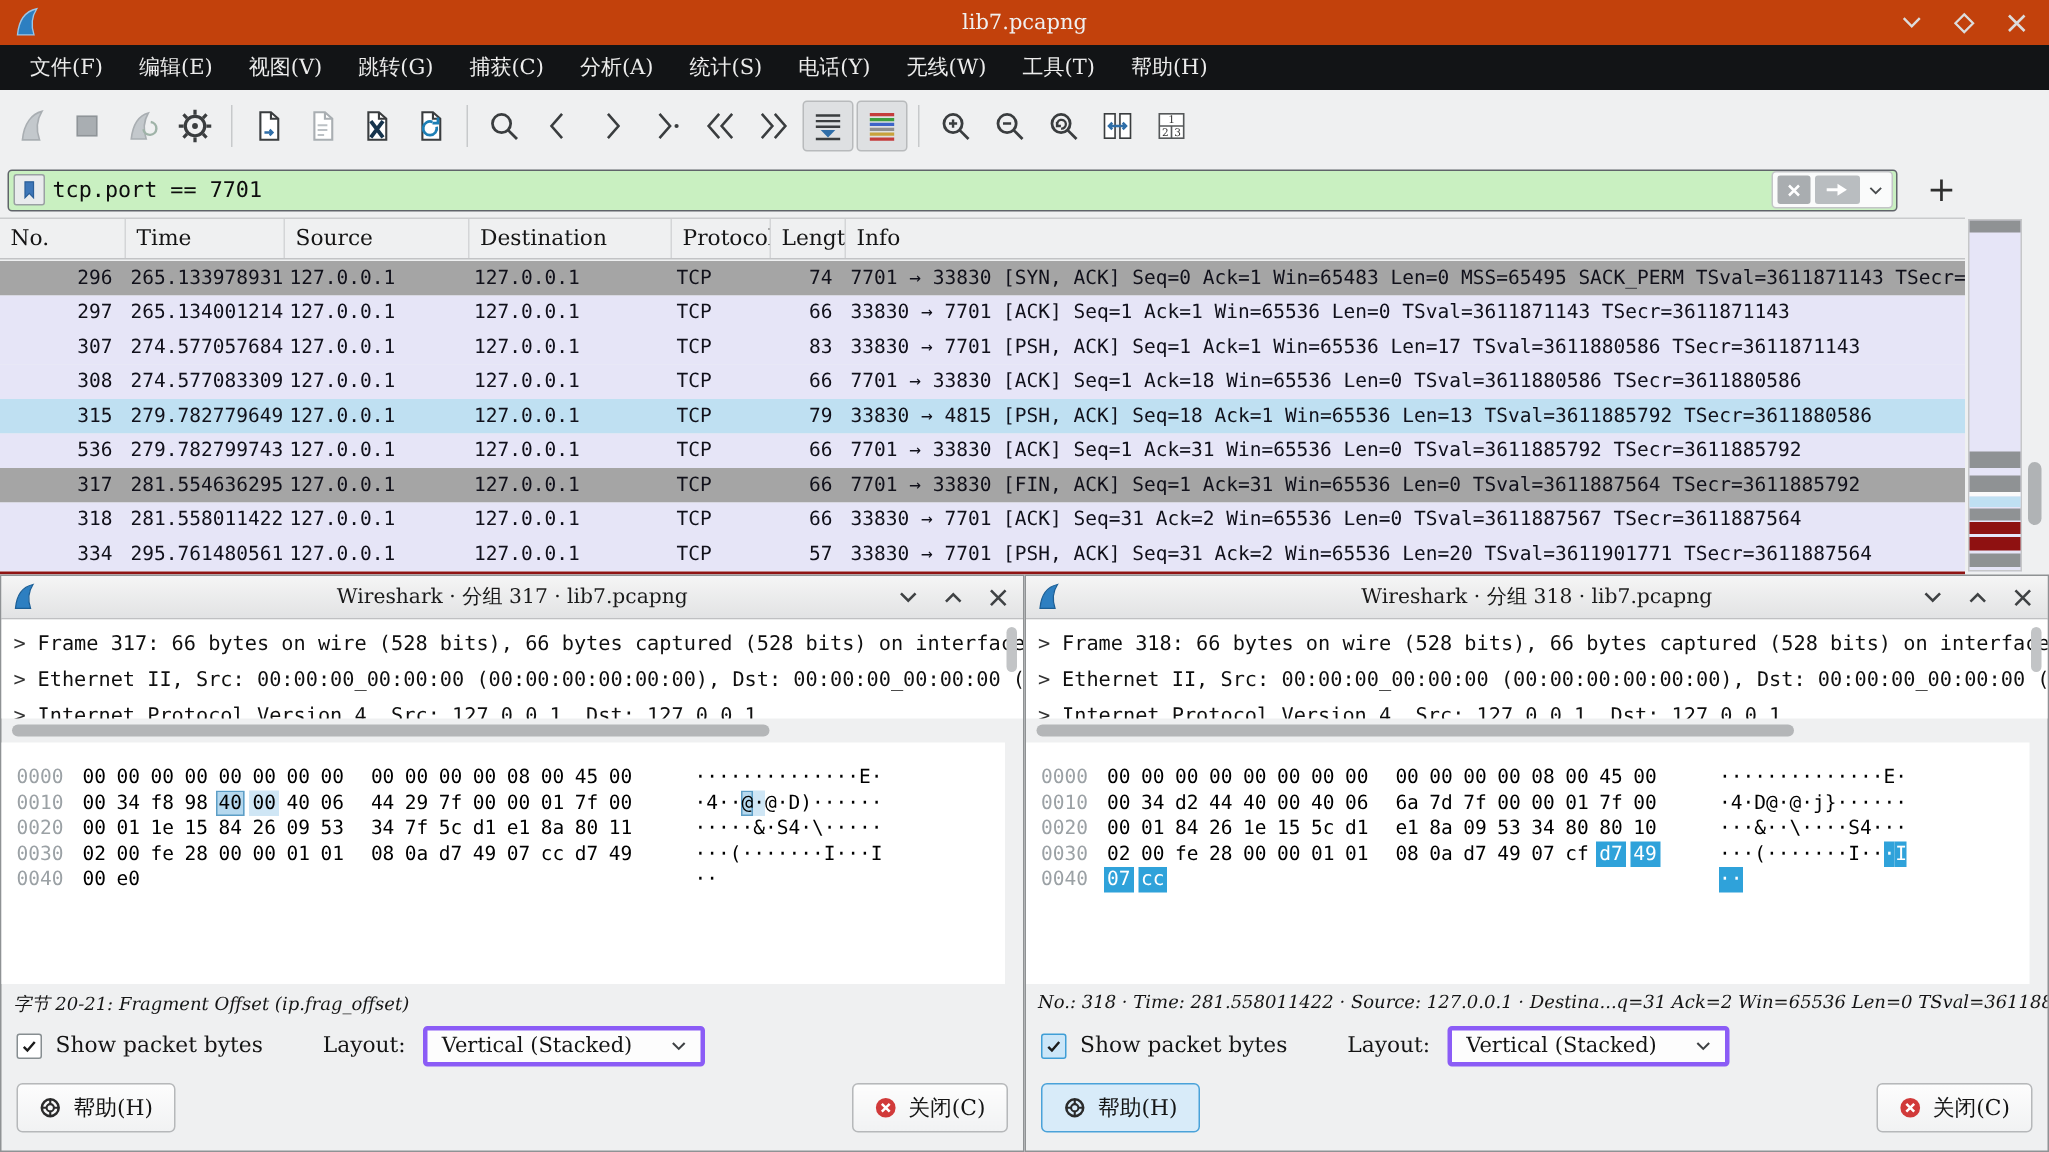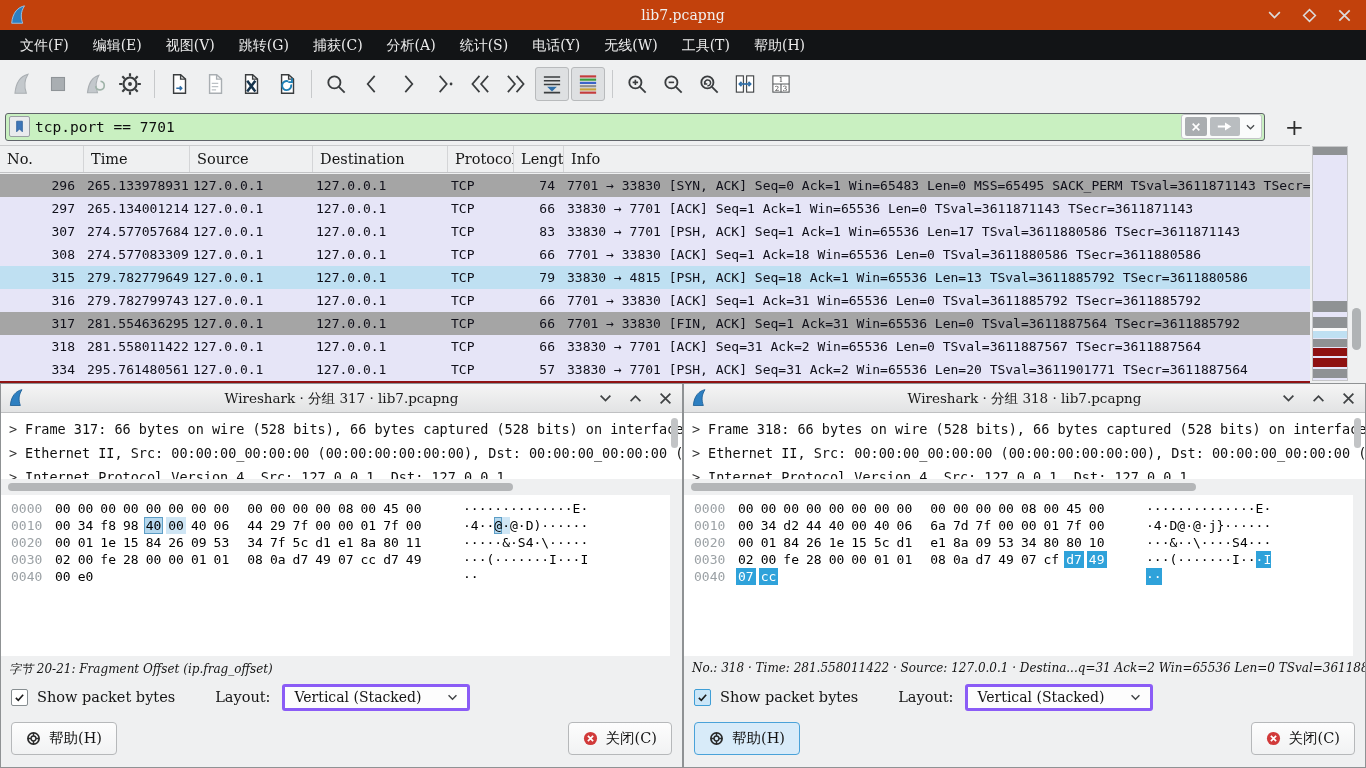--- a/index.html
+++ b/index.html
@@ -61,21 +61,21 @@
   .dlogo svg{width:20px;height:20px;}
   .dtt{position:absolute;left:0;right:0;top:0;height:29px;line-height:29px;text-align:center;font-size:13.5px;color:#191919;white-space:nowrap;overflow:hidden;}
   .dwcs{position:absolute;right:10px;top:0;height:29px;display:flex;align-items:center;gap:17px;}
   .dwc{width:13px;height:13px;display:flex;align-items:center;justify-content:center;}
   .dtree{position:absolute;left:0;top:29px;right:0;height:66px;background:#fff;overflow:hidden;font-family:"DejaVu Sans Mono","Liberation Mono",monospace;font-size:13.5px;color:#101010;padding-top:4px;}
   .trow{height:24px;line-height:24px;white-space:nowrap;overflow:hidden;padding-left:8px;}
   .texp{display:inline-block;width:16px;color:#333;}
   .tvs{position:absolute;right:4px;top:34px;width:7px;height:30px;background:#c2c4c6;border-radius:3.5px;}
   .dhs{position:absolute;left:0;top:95px;right:0;height:16px;}
   .dhsh{position:absolute;left:7px;top:4px;width:505px;height:8px;background:#b4b6b8;border-radius:4px;}
-  .dhex{position:absolute;left:0;top:111px;right:12px;height:161px;background:#fff;padding-top:5px;font-family:"DejaVu Sans Mono","Liberation Mono",monospace;font-size:13px;}
+  .dhex{position:absolute;left:0;top:111px;right:12px;height:161px;background:#fff;padding-top:15px;font-family:"DejaVu Sans Mono","Liberation Mono",monospace;font-size:13px;}
   .hxrow{position:relative;height:17px;line-height:17px;white-space:nowrap;padding-left:10px;}
   .hxoff{display:inline-block;width:42px;color:#9ba1a5;}
   .hxb{display:inline-block;padding:0 2px;margin-right:3px;}
   .hxb.g8{margin-right:14px;}
   .hxascii{position:absolute;left:462px;top:0;}
   .axc{display:inline-block;}
   .hl-box{background:#b5d8ee;box-shadow:inset 0 0 0 1px #5d9ec6;}
   .hl-fill{background:#cfe6f5;}
   .hl-solid{background:#2fa2da;color:#fff;}
   .dstat{position:absolute;left:0;top:272px;right:0;height:22px;font-style:italic;font-size:12px;color:#141414;padding:5px 8px 0;white-space:nowrap;overflow:hidden;}
@@ -366,21 +366,21 @@
     <div class="prow c-blue">
       <div class="pc ar" style="width: 84px;">315</div>
       <div class="pc" style="width: 106px;">279.782779649</div>
       <div class="pc" style="width: 123px;">127.0.0.1</div>
       <div class="pc" style="width: 135px;">127.0.0.1</div>
       <div class="pc" style="width: 66px;">TCP</div>
       <div class="pc ar" style="width: 50px;">79</div>
       <div class="pc" style="flex: 1 1 0%;">33830 → 4815 [PSH, ACK] Seq=18 Ack=1 Win=65536 Len=13 TSval=3611885792 TSecr=3611880586</div>
     </div>
     <div class="prow c-lavender">
-      <div class="pc ar" style="width: 84px;">316</div>
+      <div class="pc ar" style="width: 84px;">536</div>
       <div class="pc" style="width: 106px;">279.782799743</div>
       <div class="pc" style="width: 123px;">127.0.0.1</div>
       <div class="pc" style="width: 135px;">127.0.0.1</div>
       <div class="pc" style="width: 66px;">TCP</div>
       <div class="pc ar" style="width: 50px;">66</div>
       <div class="pc" style="flex: 1 1 0%;">7701 → 33830 [ACK] Seq=1 Ack=31 Win=65536 Len=0 TSval=3611885792 TSecr=3611885792</div>
     </div>
     <div class="prow c-gray">
       <div class="pc ar" style="width: 84px;">317</div>
       <div class="pc" style="width: 106px;">281.554636295</div>

